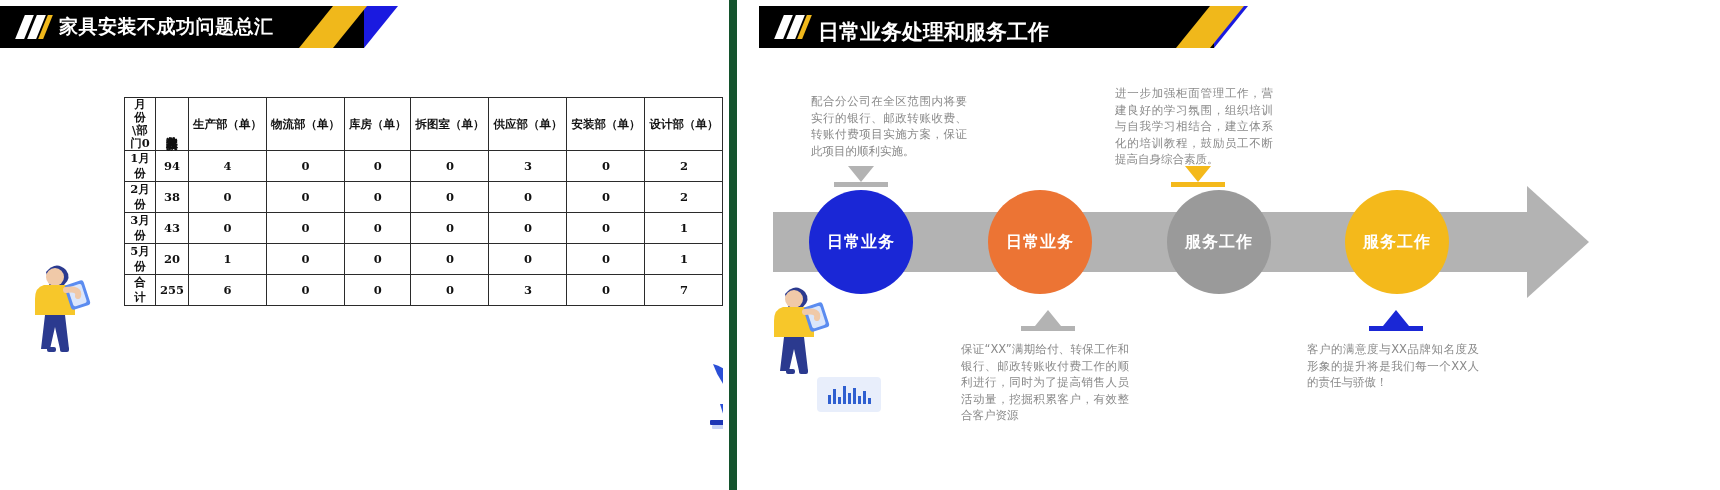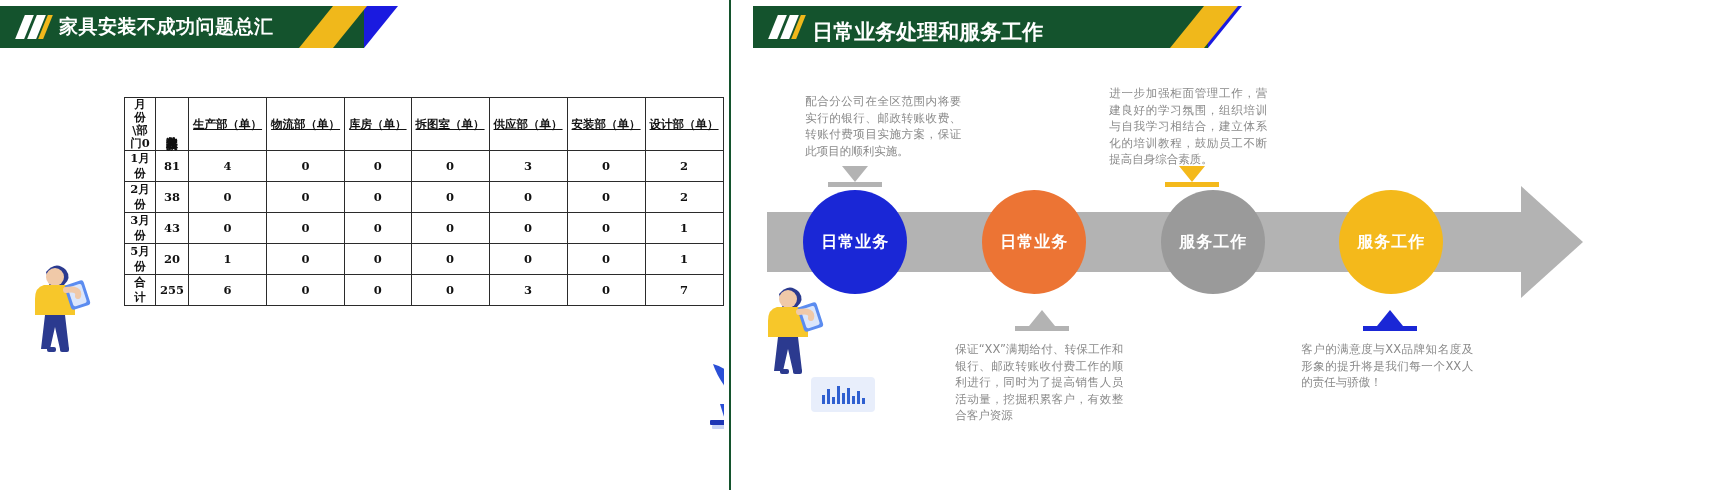--- a/index.html
+++ b/index.html
@@ -8,26 +8,26 @@
     background: #ffffff;
     font-family: "DejaVu Sans", "Liberation Sans", sans-serif;
     overflow: hidden;
   }
   .stage { position: relative; width: 1720px; height: 490px; display: flex; background:#ffffff; }
 
   
   .slide { position: relative; height: 490px; background: #ffffff; overflow: hidden; }
   .slide-left  { width: 772px; }
   .gap { width: 6px; height: 490px; background: #ffffff; }
-  .slide-right { width: 1057px; border-left: 2px solid #14532d; }
+  .slide-right { width: 1057px; border-left: 8px solid #14532d; }
 
   
   .banner {
     position: absolute; top: 6px; left: 0;
-    height: 42px; background: #14532d;
+    height: 42px; background: #000000;
     display: flex; align-items: center;
   }
   .banner-l { width: 364px; }
   .banner-r { width: 455px; left: 22px; }
   .banner::after {
     content: ""; position: absolute; top: 0; right: -34px;
     width: 0; height: 0;
     border-top: 42px solid #1a1ae0;
     border-right: 34px solid transparent;
   }
@@ -63,21 +63,21 @@
   table.data th, table.data td {
     border: 1px solid #2b2b2b;
     text-align: center; vertical-align: middle;
     font-size: 11.5px; font-weight: 700; color: #111111;
     padding: 0 4px;
   }
   table.data thead th { height: 52px; line-height: 13px; }
   table.data tbody td { height: 25.5px; }
   th.c-month  { width: 62px; }
   th.c-total  { width: 32px; line-height: 12px; }
-  th.c-dept   { width: 78px; white-space: nowrap; text-decoration: underline; }
+  th.c-dept   { width: 78px; white-space: nowrap; }
   td.c-month  { font-size: 12.5px; font-weight: 700; }
   .vert { writing-mode: vertical-rl; text-orientation: upright; letter-spacing: 0px; line-height: 12px; display:inline-block; }
 
   
   .person { position: absolute; width: 78px; height: 120px; }
   .p-left  { left: 16px;  top: 252px; }
 
   
   .plant { position: absolute; left: 700px; top: 352px; width: 70px; height: 78px; }
 
@@ -174,21 +174,21 @@
             <th class="c-dept" style="width:62px">库房（单）</th>
             <th class="c-dept">拆图室（单）</th>
             <th class="c-dept">供应部（单）</th>
             <th class="c-dept">安装部（单）</th>
             <th class="c-dept">设计部（单）</th>
           </tr>
         </thead>
         <tbody>
           <tr>
             <td class="c-month">1月份</td>
-            <td>81</td>
+            <td>94</td>
             <td>4</td>
             <td>0</td>
             <td>0</td>
             <td>0</td>
             <td>3</td>
             <td>0</td>
             <td>2</td>
           </tr>
           <tr>
             <td class="c-month">2月份</td>

